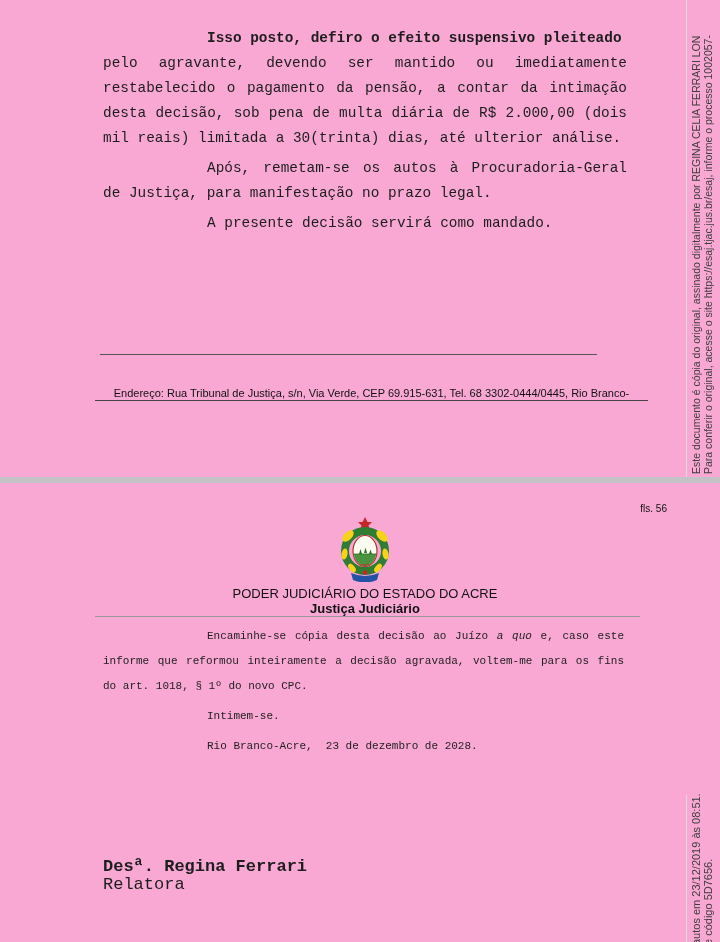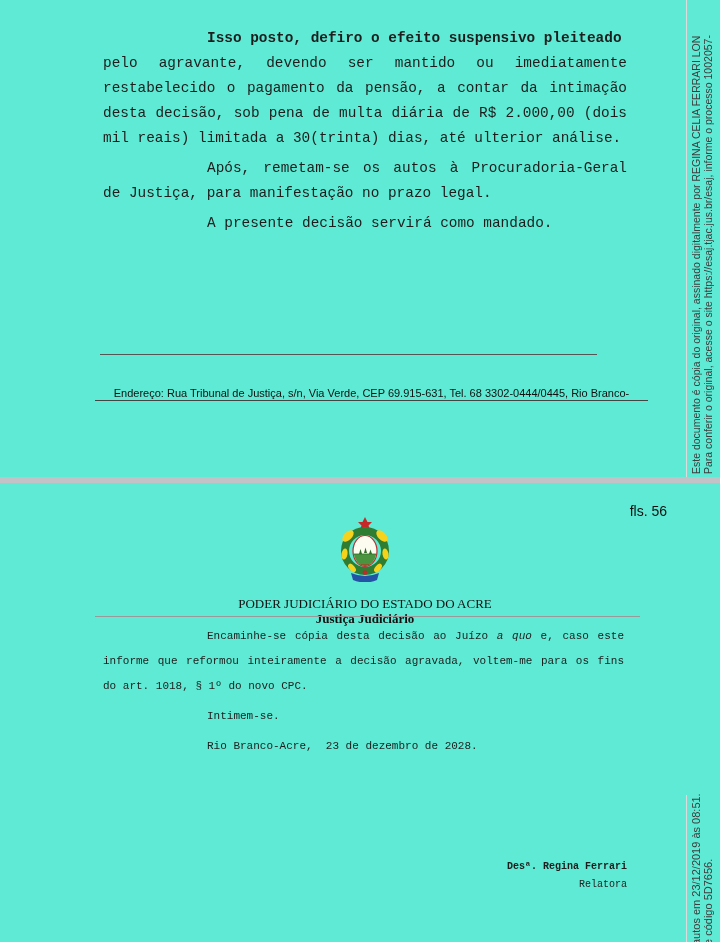--- a/index.html
+++ b/index.html
@@ -1,18 +1,18 @@
 <!DOCTYPE html>
 <html><head>
 <meta charset="utf-8">
 <style>
   html,body{margin:0;padding:0;background:#ffffff;}
   .root{position:relative;width:720px;height:942px;background:#ffffff;overflow:hidden;
         font-family:"Liberation Mono",monospace;color:#1d1d1d;}
-  .page{position:absolute;left:0;width:720px;background:#5eead4;overflow:hidden;}
+  .page{position:absolute;left:0;width:720px;background:#f9a8d4;overflow:hidden;}
   .page1{top:0;height:477px;}
   .stripe{position:absolute;top:477px;left:0;width:720px;height:6px;background:#c3c3c7;}
   .page2{top:483px;height:459px;}
 
   
   .body1{position:absolute;left:103px;top:26px;width:524px;
          font-size:14.4px;line-height:25px;text-align:justify;}
   .body2{position:absolute;left:103px;top:141px;width:521px;
          font-size:11px;line-height:25px;text-align:justify;}
   p.para{margin:0 0 5px 0;}
@@ -36,30 +36,30 @@
   .s1,.s2{font-size:10.5px;top:474px;}
   .s1{left:690px;} .s2{left:702px;}
   .s1b,.s2b{font-size:11px;top:462px;}
   .s1b{left:690px;} .s2b{left:702px;}
   .vline{position:absolute;width:1px;background:#dcdcdc;left:686px;}
   .vline1{top:0;height:477px;}
   .vline2{top:312px;height:147px;}
 
   
   .folio{position:absolute;top:20px;right:53px;font-family:"Liberation Sans",sans-serif;
-         font-size:14px;color:#111;}
+         font-size:10px;color:#111;}
   .arms{position:absolute;left:337px;top:33px;width:56px;height:66px;}
-  .hdr{position:absolute;left:95px;top:114px;width:540px;text-align:center;
-       font-family:Liberation Serif, serif;font-size:13px;line-height:14.5px;color:#111;}
+  .hdr{position:absolute;left:95px;top:104px;width:540px;text-align:center;
+       font-family:Liberation Sans, sans-serif;font-size:13px;line-height:14.5px;color:#111;}
   .hdr-bold{font-weight:bold;}
   .hdr-rule{position:absolute;left:95px;top:133px;width:545px;border-top:1px solid #999;}
 
   
-  .sig{position:absolute;left:103px;top:375px;width:524px;text-align:right;
-       font-size:10px;line-height:18px;}
+  .sig{position:absolute;left:103px;top:375px;width:524px;text-align:left;
+       font-size:17px;line-height:18px;}
   .sig-name{font-weight:bold;}
 </style>
 </head>
 <body>
 
 <div class="root">
 
   <section class="page page1">
     <div class="body1">
       <p class="para indent"><span class="lead-bold">Isso posto, defiro o efeito suspensivo pleiteado</span><br><span>pelo agravante, devendo ser mantido ou imediatamente restabelecido o pagamento da pensão, a contar da intimação desta decisão, sob pena de multa diária de R$ 2.000,00 (dois mil reais) limitada a 30(trinta) dias, até ulterior análise.</span></p>

